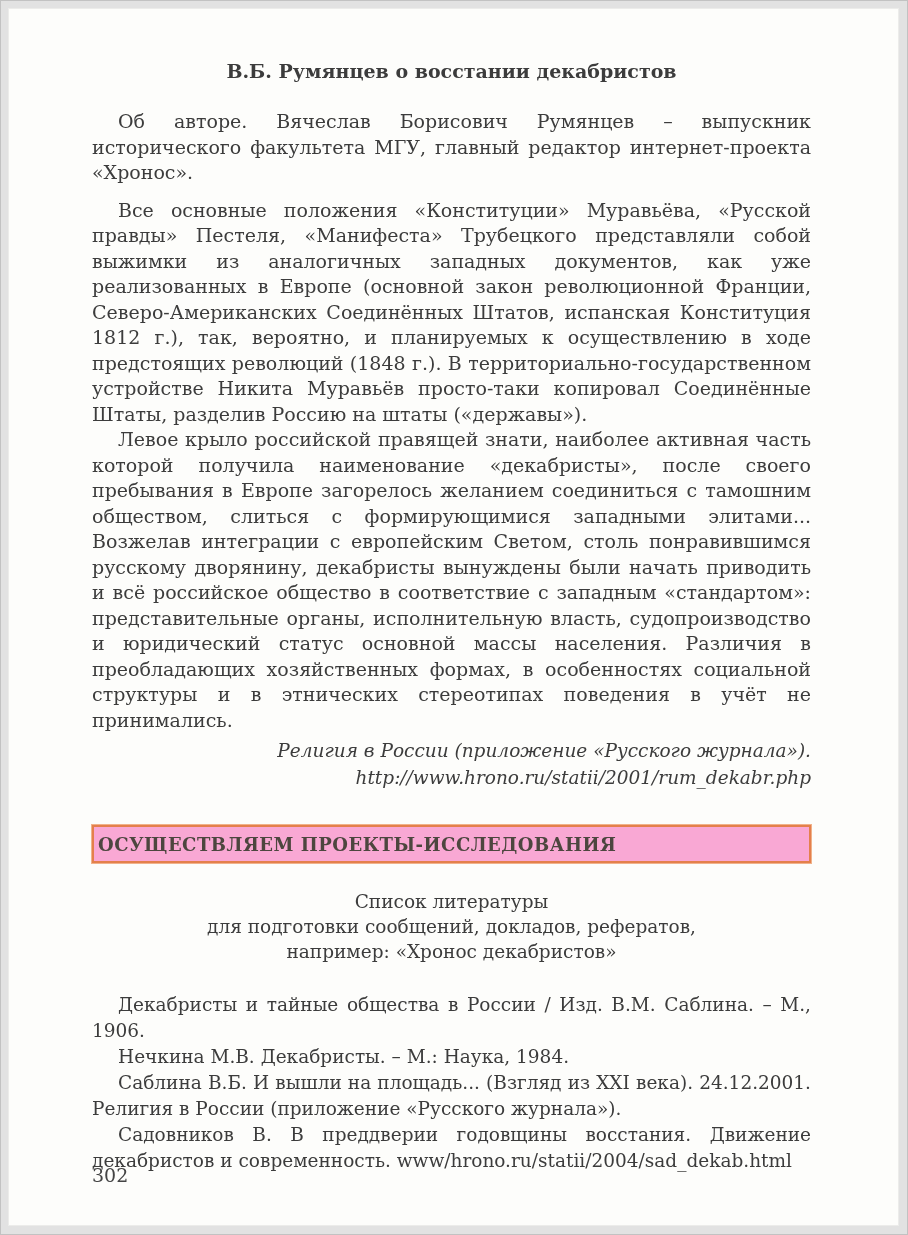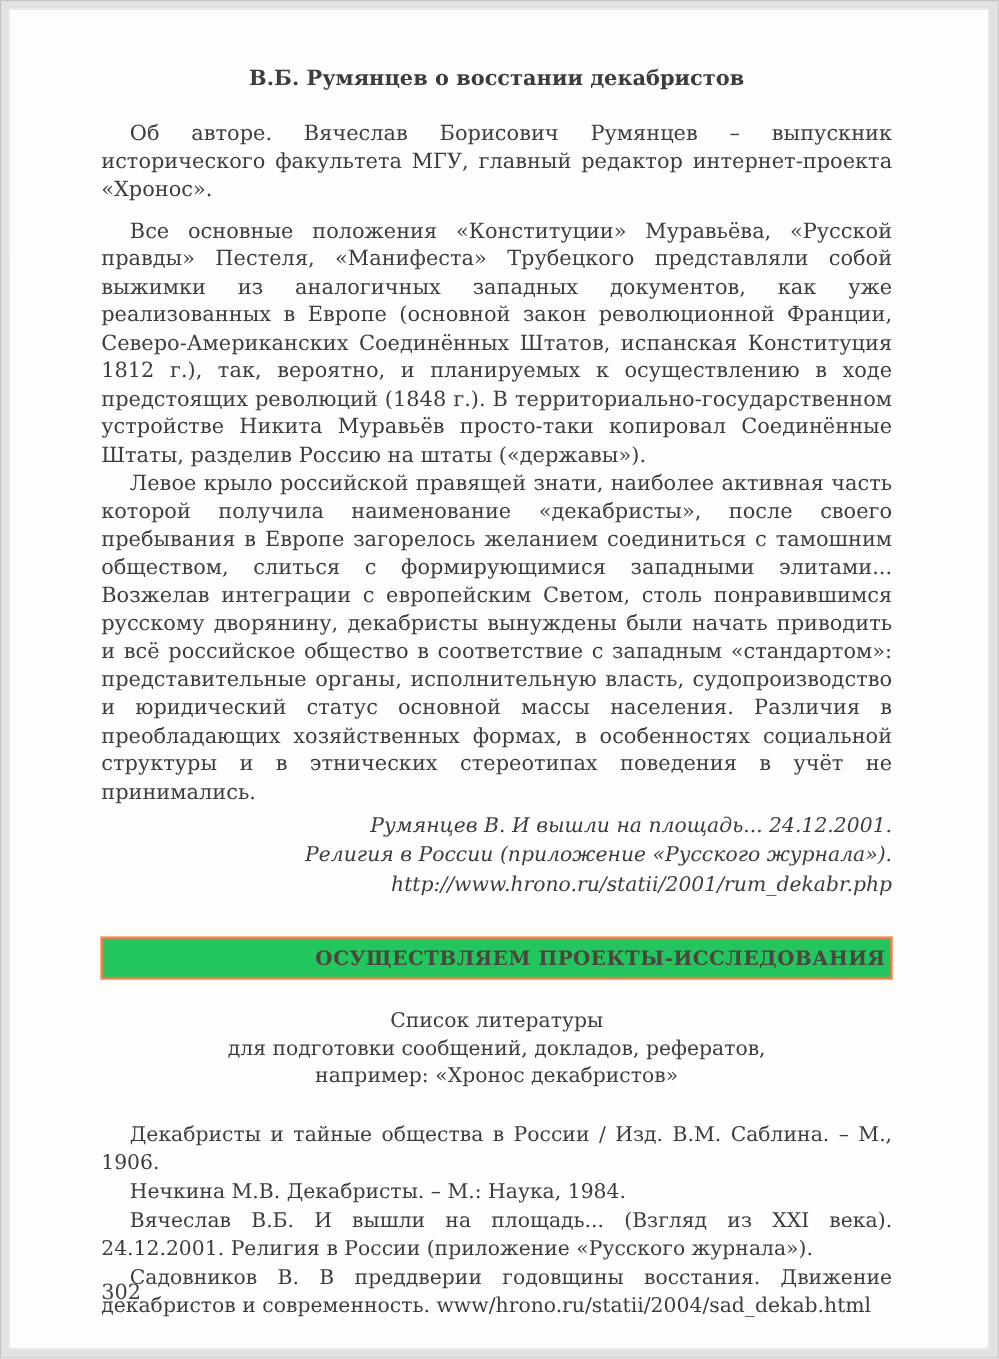--- a/index.html
+++ b/index.html
@@ -42,24 +42,24 @@
   .it { }
   .attribution {
     margin-top: 4px;
     text-align: right;
     font-style: italic;
     font-size: 18.5px;
     line-height: 27px;
   }
   .banner {
     margin-top: 34px;
-    background: #22c55e;
+    background: #f9a8d4;
     border: 2px solid #e4804c;
     outline: 1px solid #f0b28a;
-    text-align: right;
+    text-align: left;
     font-weight: bold;
     font-size: 18px;
     letter-spacing: 0.5px;
     color: #4d463f;
     padding: 7px 4px 6px 4px;
   }
   .bib-heading {
     margin-top: 26px;
     text-align: center;
     font-weight: normal;
@@ -96,35 +96,34 @@
 
       <h1 class="doc-title">В.Б. Румянцев о восстании декабристов</h1>
 
       <p class="body-par about-par"><span class="it">Об авторе.</span><span> Вячеслав Борисович Румянцев – выпускник исторического факультета МГУ, главный редактор интернет-проекта «Хронос».</span></p>
 
       <p class="body-par">Все основные положения «Конституции» Муравьёва, «Русской правды» Пестеля, «Манифеста» Трубецкого представляли собой выжимки из аналогичных западных документов, как уже реализованных в Европе (основной закон революционной Франции, Северо-Американских Соединённых Штатов, испанская Конституция 1812 г.), так, вероятно, и планируемых к осуществлению в ходе предстоящих революций (1848 г.). В территориально-государственном устройстве Никита Муравьёв просто-таки копировал Соединённые Штаты, разделив Россию на штаты («державы»).</p>
 
       <p class="body-par">Левое крыло российской правящей знати, наиболее активная часть которой получила наименование «декабристы», после своего пребывания в Европе загорелось желанием соединиться с тамошним обществом, слиться с формирующимися западными элитами... Возжелав интеграции с европейским Светом, столь понравившимся русскому дворянину, декабристы вынуждены были начать приводить и всё российское общество в соответствие с западным «стандартом»: представительные органы, исполнительную власть, судопроизводство и юридический статус основной массы населения. Различия в преобладающих хозяйственных формах, в особенностях социальной структуры и в этнических стереотипах поведения в учёт не принимались.</p>
 
       <div class="attribution">
-        <div>Румянцев В. И вышли на площадь... 24.12.2001.</div>
         <div>Религия в России (приложение «Русского журнала»).</div>
         <div>http://www.hrono.ru/statii/2001/rum_dekabr.php</div>
       </div>
 
       <div class="banner">ОСУЩЕСТВЛЯЕМ ПРОЕКТЫ-ИССЛЕДОВАНИЯ</div>
 
       <div class="bib-heading">Список литературы</div>
       <div class="bib-subtitle">для подготовки сообщений, докладов, рефератов,</div>
       <div class="bib-subtitle">например: «Хронос декабристов»</div>
 
       <div class="bib-list">
         <p class="bib-item"><span class="it"></span><span>Декабристы и тайные общества в России / Изд. В.М. Саблина. – М., 1906.</span></p>
         <p class="bib-item"><span class="it">Нечкина М.В.</span><span> Декабристы. – М.: Наука, 1984.</span></p>
-        <p class="bib-item"><span class="it">Вячеслав В.Б.</span><span> И вышли на площадь... (Взгляд из XXI века). 24.12.2001. Религия в России (приложение «Русского журнала»).</span></p>
+        <p class="bib-item"><span class="it">Саблина В.Б.</span><span> И вышли на площадь... (Взгляд из XXI века). 24.12.2001. Религия в России (приложение «Русского журнала»).</span></p>
         <p class="bib-item"><span class="it">Садовников В.</span><span> В преддверии годовщины восстания. Движение декабристов и современность. www/hrono.ru/statii/2004/sad_dekab.html</span></p>
       </div>
 
     </div>
 
     <div class="page-number">302</div>
   </div>
 </div>
 
 </body></html>

